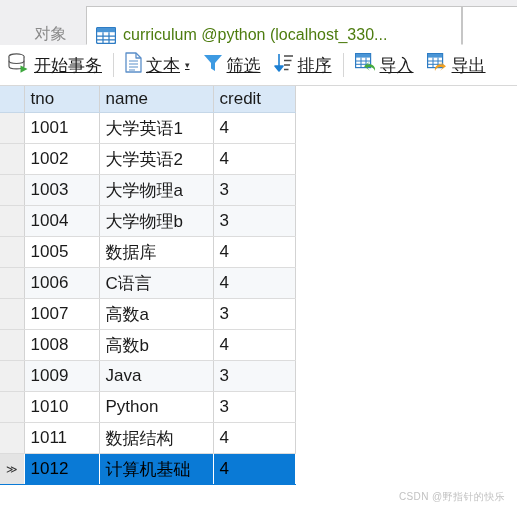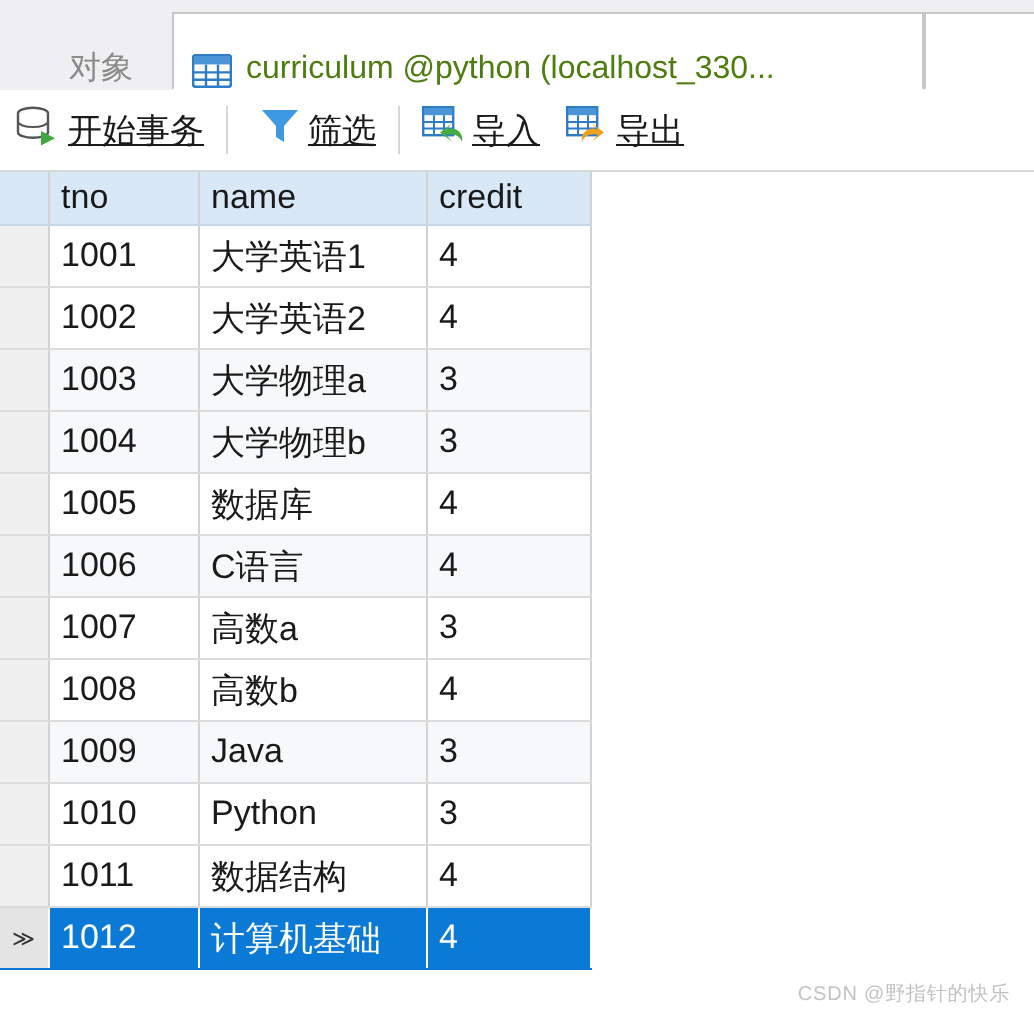--- a/index.html
+++ b/index.html
@@ -146,21 +146,21 @@
     font-size: 11px;
   }
   thead th.ind { background: #eaeff4; }
   td.num { text-align: right; }
 
   tr.alt td { background: #f6f8fa; }
   tr.alt td.ind { background: #f0f0f0; }
 
   tr.selected td {
     background: #0a7ad6;
-    color: #ffffff;
+    color: #000000;
     border-right-color: #ffffff;
     border-bottom-color: #0a7ad6;
   }
   tr.selected td.ind {
     background: #e4e4e4;
     color: #333;
   }
 
   
   #watermark {
@@ -205,30 +205,50 @@
         <path d="M1 3.6v9.6c0 1.5 3.4 2.7 7.5 2.7s7.5-1.2 7.5-2.7V3.6" fill="#ffffff" stroke="#555" stroke-width="1.2"></path>
         <path d="M1 7.8c0 1.5 3.4 2.7 7.5 2.7s7.5-1.2 7.5-2.7" stroke="#555" stroke-width="1.1" fill="none"></path>
         <path d="M12.5 12.5l7 3.6-7 3.6z" fill="#3fa83f"></path>
       </svg>
     </span>
     <span class="tb-text">开始事务</span>
   </div>
 
   <div class="tb-sep"></div>
 
+  <div class="tb-btn">
+    <span class="tb-ico">
+      <svg viewBox="0 0 17 21" width="17" height="21" aria-hidden="true">
+        <path d="M1 1h10l5 5v14H1z" fill="#ffffff" stroke="#5b8fc9" stroke-width="1.3" stroke-linejoin="round"></path>
+        <path d="M11 1v5h5" fill="none" stroke="#5b8fc9" stroke-width="1.3" stroke-linejoin="round"></path>
+        <path d="M4 9h9M4 12h9M4 15h9M4 18h6" stroke="#5b8fc9" stroke-width="1.2"></path>
+      </svg>
+    </span>
+    <span class="tb-text">文本</span>
+    <span class="tb-caret">▾</span>
+  </div>
 
   <div class="tb-btn" style="margin-left:5px;">
     <span class="tb-ico">
       <svg viewBox="0 0 20 20" width="20" height="20" aria-hidden="true">
         <path d="M1 2h18l-7 8v8l-4-2.5V10z" fill="#3d9ae2"></path>
       </svg>
     </span>
     <span class="tb-text">筛选</span>
   </div>
 
+  <div class="tb-btn" style="margin-left:5px;">
+    <span class="tb-ico">
+      <svg viewBox="0 0 20 20" width="20" height="20" aria-hidden="true">
+        <path d="M5 1v14M5 18l-4-5h8z" fill="#1c7fd3" stroke="#1c7fd3" stroke-width="1.6" stroke-linejoin="round"></path>
+        <path d="M10 3h9M10 7.5h7.5M10 12h6M10 16.5h4.5" stroke="#4a4a4a" stroke-width="1.3"></path>
+      </svg>
+    </span>
+    <span class="tb-text">排序</span>
+  </div>
 
   <div class="tb-sep"></div>
 
   <div class="tb-btn">
     <span class="tb-ico">
       <svg viewBox="0 0 21 19" width="21" height="19" aria-hidden="true">
         <rect x="0.6" y="0.6" width="15" height="14" fill="#ffffff" stroke="#2e7cc4" stroke-width="1.2"></rect>
         <rect x="1" y="1" width="14.2" height="3.6" fill="#4a95d6"></rect>
         <path d="M6 4.6V14.6M11 4.6V14.6M0.6 8H15.6M0.6 11.3H15.6" stroke="#2e7cc4" stroke-width="1"></path>
         <path d="M20 18c1-6-5-8-8-6l3-3.4-6 4.6 6 4.6-3-3.4c4-1 7 .6 8 3.6z" fill="#46ac3f"></path>

